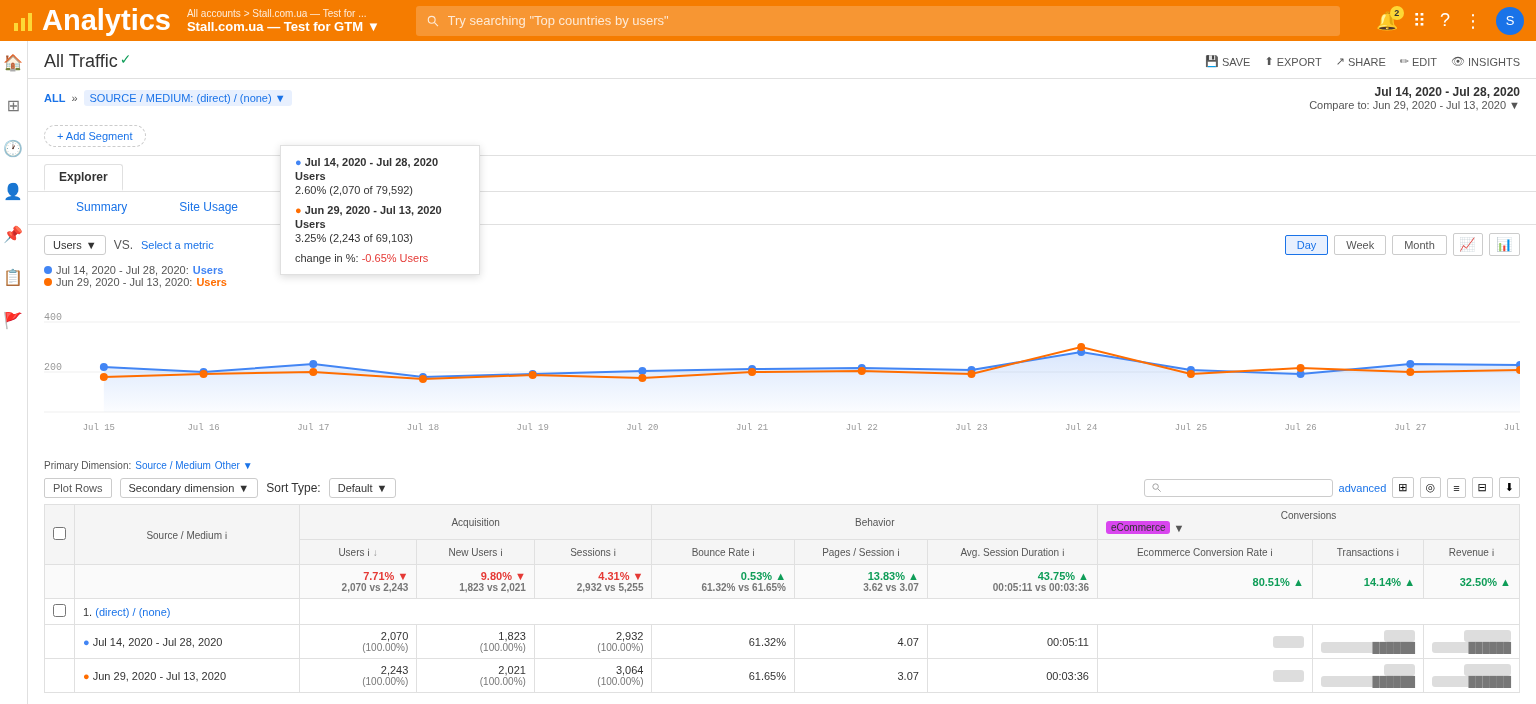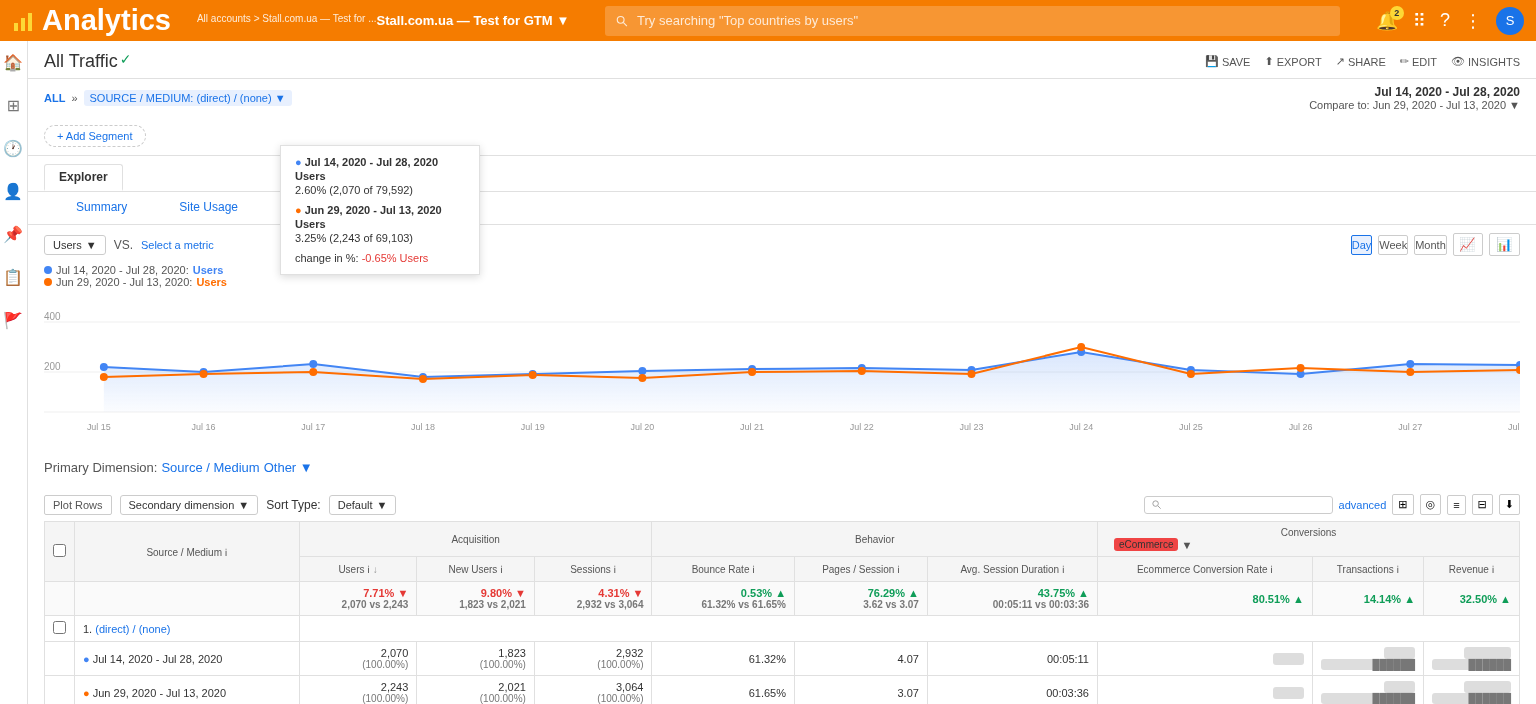--- a/index.html
+++ b/index.html
@@ -4,21 +4,21 @@
   <style>
     * { box-sizing: border-box; margin: 0; padding: 0; }
     body { font-family: Arial, sans-serif; font-size: 12px; color: #333; background: #fff; overflow-x: hidden; }
 
     
     .topbar {
       display: flex; align-items: center; height: 41px;
       background: #f57c00; padding: 0 12px; gap: 16px;
     }
     .topbar-logo { color: #fff; font-size: 29px; font-weight: bold; display: flex; align-items: center; gap: 6px; }
-    .topbar-title-area { display: flex; flex-direction: row; color: #fff; font-size: 11px; margin-left: 10px; }
+    .topbar-title-area { display: flex; flex-direction: column; color: #fff; font-size: 11px; }
     .topbar-title-area .breadcrumb { font-size: 10px; opacity: 0.85; }
     .topbar-title-area .account-name { font-size: 13px; font-weight: bold; display: flex; align-items: center; gap: 4px; }
     .topbar-search {
       flex: 1; margin: 0 20px;
       background: rgba(255,255,255,0.2); border-radius: 3px;
       display: flex; align-items: center; padding: 0 10px; height: 30px; gap: 8px;
     }
     .topbar-search input {
       background: transparent; border: none; outline: none; color: #fff; font-size: 13px; width: 100%;
     }
@@ -112,59 +112,59 @@
     }
     .metric-left { display: flex; align-items: center; gap: 8px; font-size: 12px; }
     .metric-select {
       border: 1px solid #ccc; border-radius: 3px; padding: 3px 8px; font-size: 11px; cursor: pointer;
       display: flex; align-items: center; gap: 4px;
     }
     .vs-text { color: #555; }
     .select-metric { color: #1a73e8; font-size: 11px; cursor: pointer; }
     .chart-controls { display: flex; align-items: center; gap: 6px; }
     .chart-btn {
-      border: 1px solid #ccc; background: #fff; padding: 3px 0; font-size: 11px;
+      border: 1px solid #ccc; background: #fff; padding: 3px 11px; font-size: 11px;
       cursor: pointer; border-radius: 2px; color: #555;
     }
     .chart-btn.active { background: #e8f0fe; color: #1a73e8; border-color: #1a73e8; }
     .chart-icon-btn { border: 1px solid #ccc; background: #fff; padding: 3px 6px; cursor: pointer; border-radius: 2px; }
 
     
     .legend-area { padding: 0 16px 4px; font-size: 11px; color: #555; }
     .legend-item { display: flex; align-items: center; gap: 4px; }
     .legend-dot-blue { width: 8px; height: 8px; border-radius: 50%; background: #4285f4; }
     .legend-dot-orange { width: 8px; height: 8px; border-radius: 50%; background: #ff6d00; }
 
     
-    .chart-area { padding: 0 16px; position: relative; height: 160px; }
+    .chart-area { padding: 0 16px; position: relative; height: 160px; font-family: Liberation Mono, monospace; }
     .chart-svg { width: 100%; height: 140px; }
 
     
     .table-section { padding: 8px 16px 0; }
-    .primary-dim { font-size: 13px; color: #555; display: flex; align-items: center; gap: 4px; margin-bottom: 19px; }
+    .primary-dim { font-size: 10px; color: #555; display: flex; align-items: center; gap: 4px; margin-bottom: 6px; }
     .dim-link { color: #1a73e8; cursor: pointer; }
     .table-controls { display: flex; align-items: center; justify-content: space-between; margin-bottom: 6px; }
     .table-controls-left { display: flex; align-items: center; gap: 8px; }
     .tbl-btn { border: 1px solid #ccc; background: #fff; padding: 3px 8px; font-size: 11px; cursor: pointer; border-radius: 2px; color: #555; }
     .table-search { display: flex; align-items: center; border: 1px solid #ccc; border-radius: 3px; padding: 2px 6px; gap: 4px; }
     .table-search input { border: none; outline: none; font-size: 11px; width: 160px; }
     .advanced-link { color: #1a73e8; font-size: 11px; cursor: pointer; }
     .tbl-icon-btn { border: 1px solid #ccc; background: #fff; padding: 3px 5px; cursor: pointer; border-radius: 2px; font-size: 11px; }
 
     
     .data-table { width: 100%; border-collapse: collapse; font-size: 11px; }
     .data-table th, .data-table td { border: 1px solid #e0e0e0; padding: 5px 8px; text-align: right; }
     .data-table th { background: #f5f5f5; font-weight: normal; color: #555; text-align: center; font-size: 10px; }
     .data-table th .sort-icon { color: #999; }
     .data-table td.left-align { text-align: left; }
     .group-header { background: #fafafa; font-weight: bold; font-size: 11px; }
     .red-val { color: #e53935; }
     .green-val { color: #0f9d58; }
     .blurred { color: transparent; background: #ddd; border-radius: 3px; user-select: none; }
-    .conv-badge { background: #ef4444; border-radius: 3px; padding: 1px 5px; font-size: 10px; color: #333; margin-left: 8px; }
+    .conv-badge { background: #d946ef; border-radius: 3px; padding: 1px 5px; font-size: 10px; color: #333; }
     .conv-dropdown { display: flex; align-items: center; gap: 3px; font-size: 11px; }
     .pct-sub { font-size: 10px; color: #777; display: block; }
   </style>
 </head>
 <body>
 
 <div class="topbar">
   <div class="topbar-logo">
     <svg width="24" height="24" viewBox="0 0 24 24">
       <rect x="2" y="14" width="4" height="8" fill="#fdd835"></rect>
@@ -502,29 +502,29 @@
               <span class="pct-sub">2,070 vs 2,243</span>
             </td>
             <td>
               <span class="red-val">9.80%</span>
               <span class="red-val"> ▼</span>
               <span class="pct-sub">1,823 vs 2,021</span>
             </td>
             <td>
               <span class="red-val">4.31%</span>
               <span class="red-val"> ▼</span>
-              <span class="pct-sub">2,932 vs 3,064</span>
+              <span class="pct-sub">2,932 vs 5,255</span>
             </td>
             <td>
               <span class="green-val">0.53%</span>
               <span class="green-val"> ▲</span>
               <span class="pct-sub">61.32% vs 61.65%</span>
             </td>
             <td>
-              <span class="green-val">76.29%</span>
+              <span class="green-val">13.83%</span>
               <span class="green-val"> ▲</span>
               <span class="pct-sub">3.62 vs 3.07</span>
             </td>
             <td>
               <span class="green-val">43.75%</span>
               <span class="green-val"> ▲</span>
               <span class="pct-sub">00:05:11 vs 00:03:36</span>
             </td>
             <td>
               <span class="green-val">80.51%</span>

